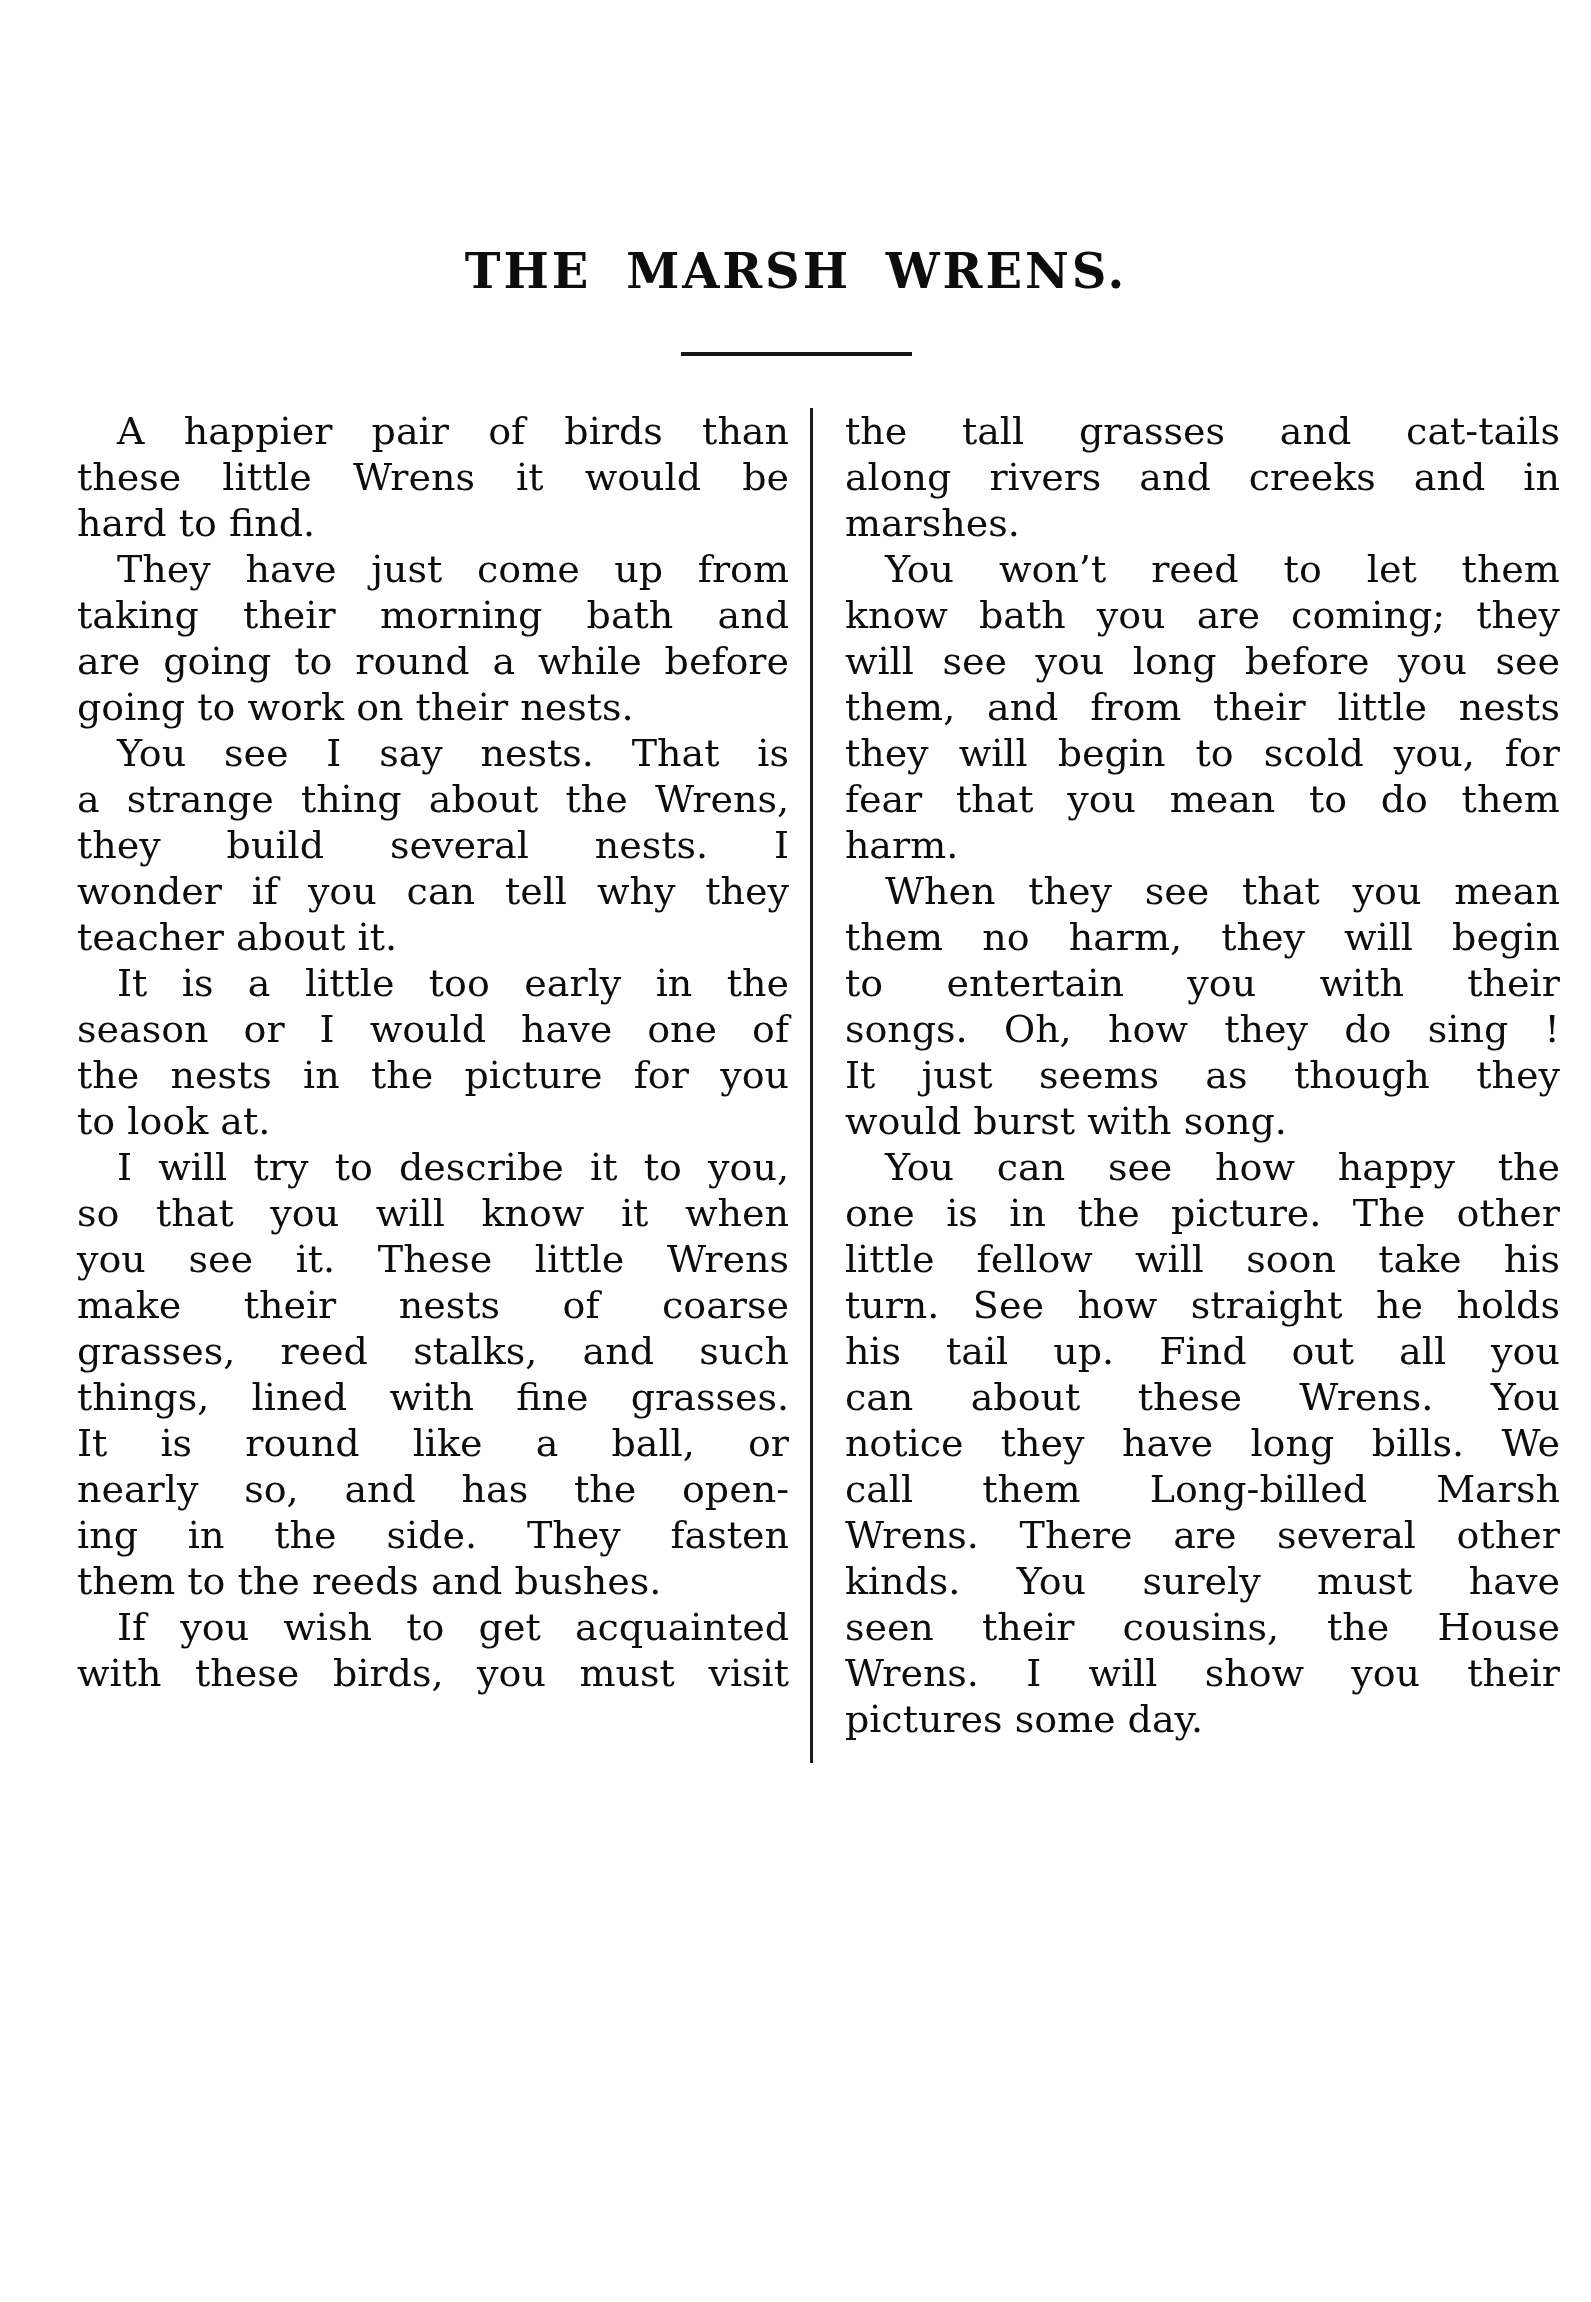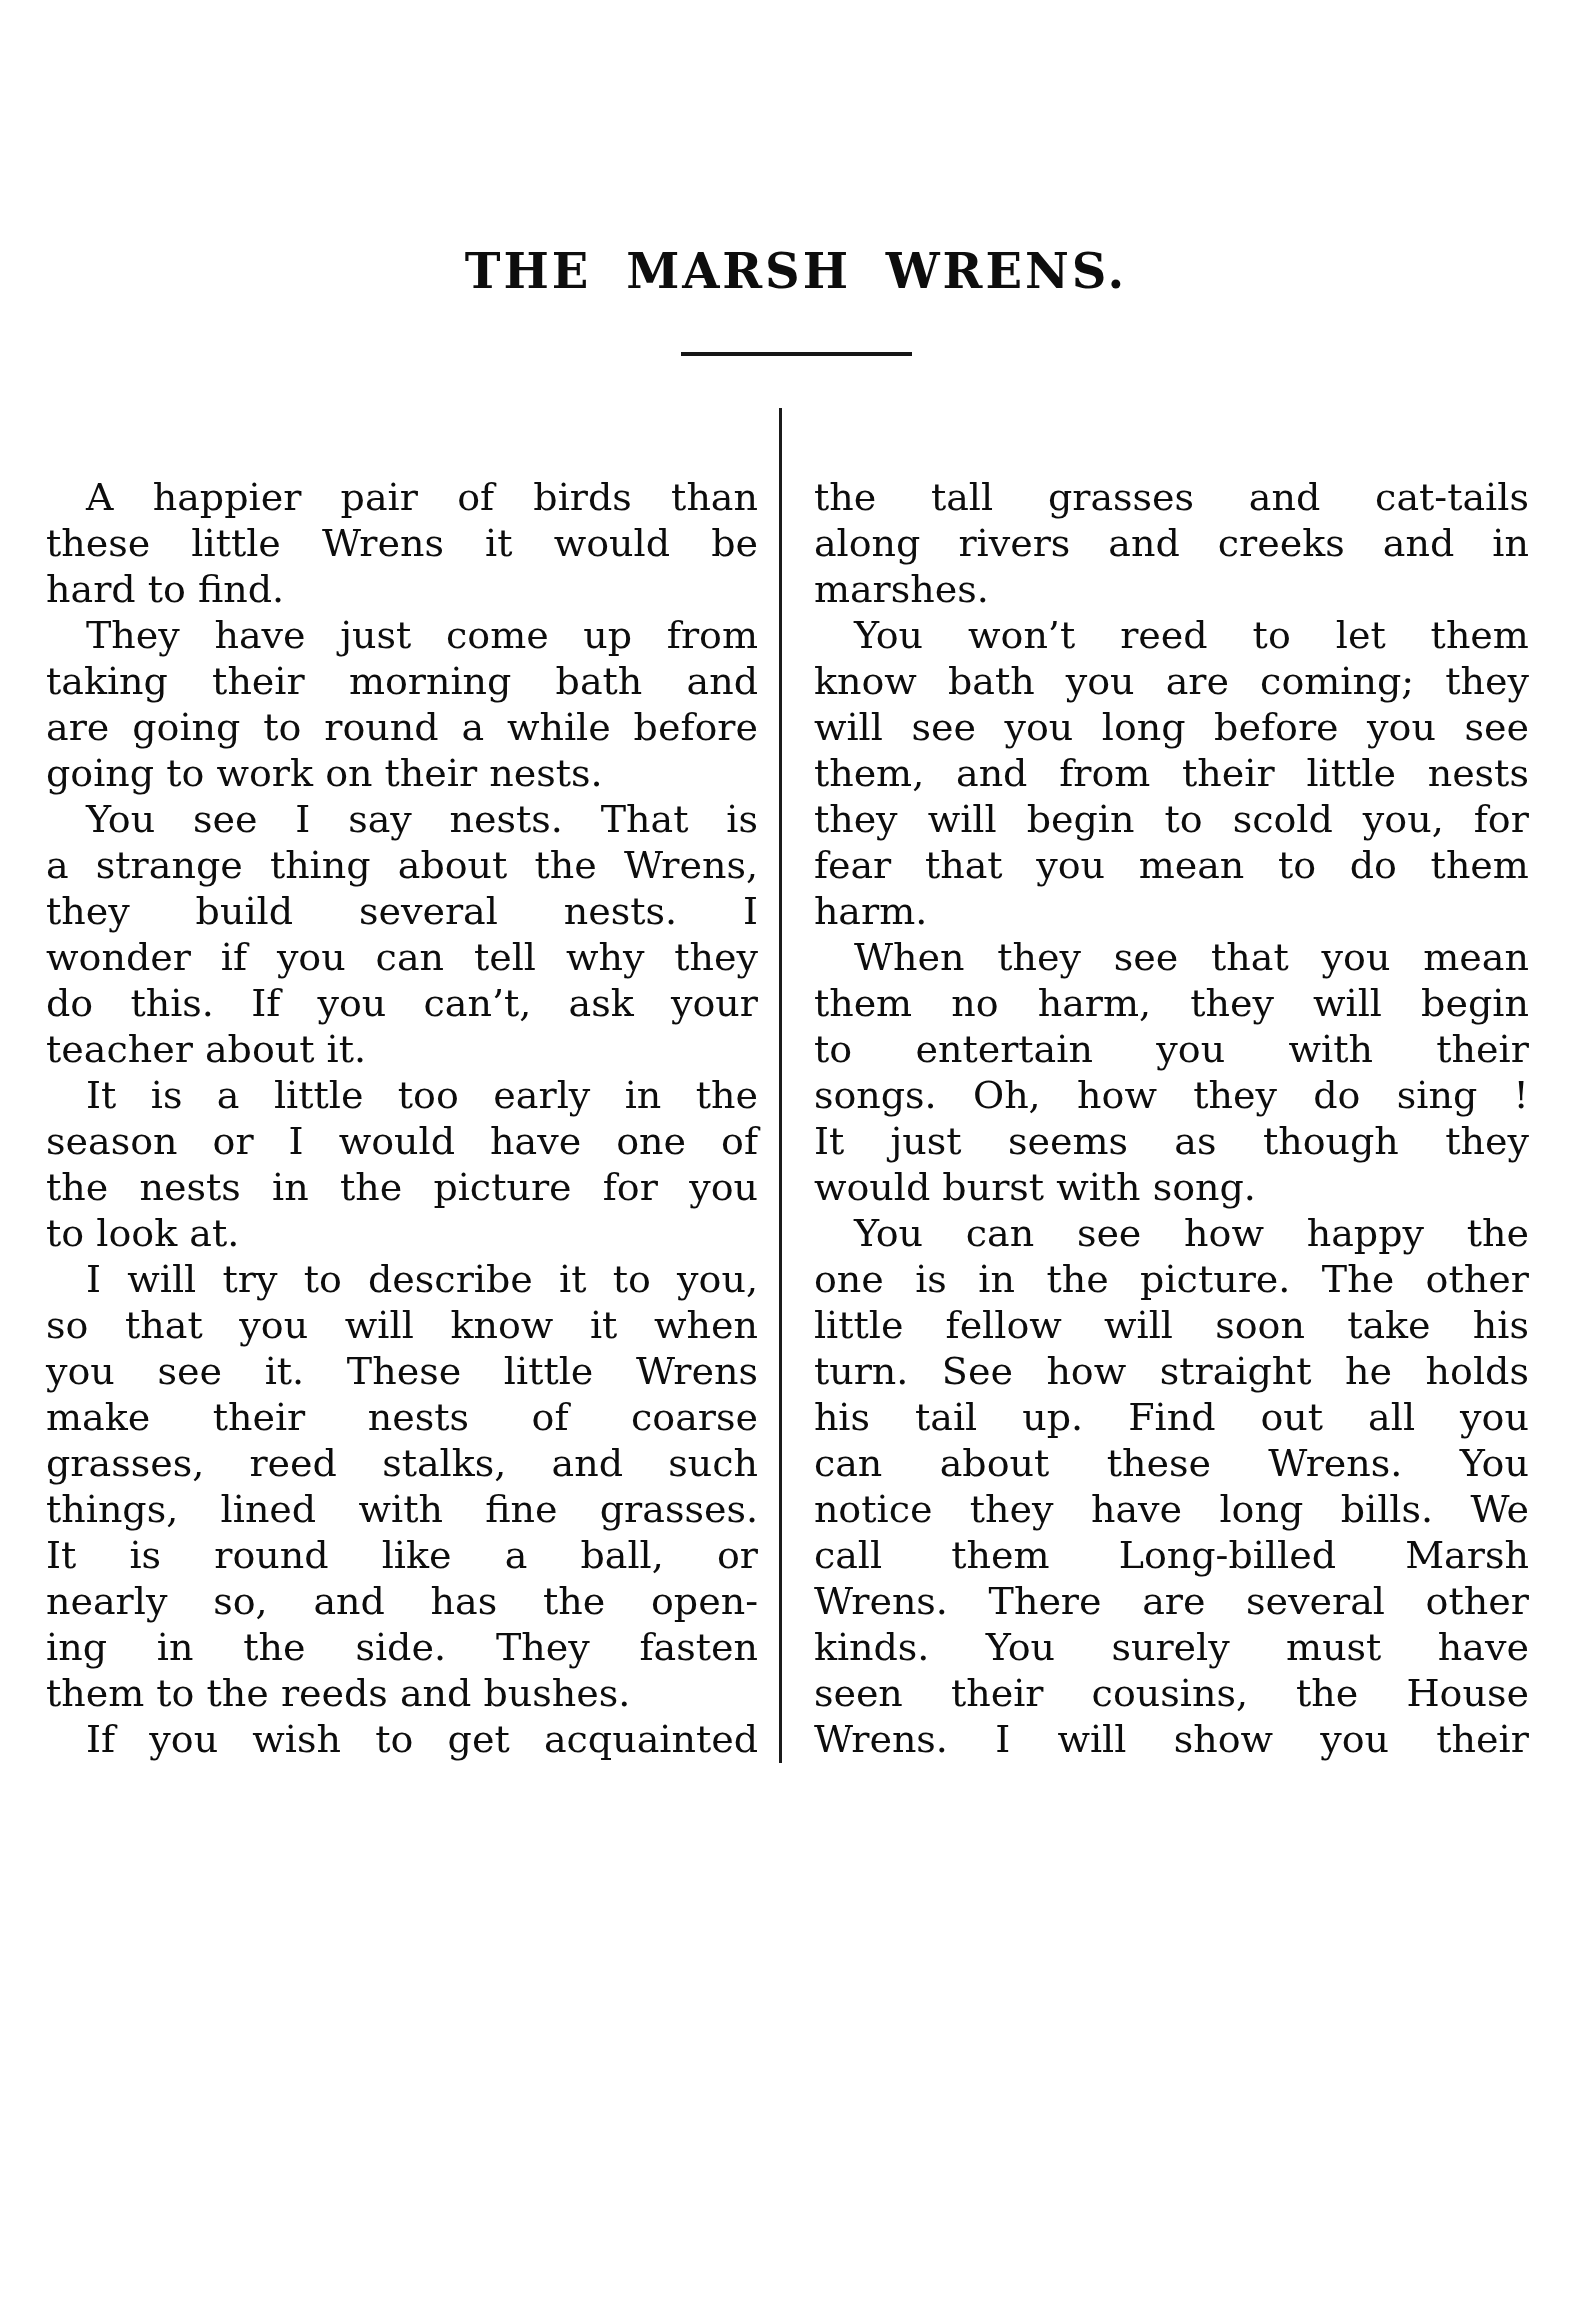--- a/index.html
+++ b/index.html
@@ -28,22 +28,22 @@
     white-space: nowrap;
   }
   .title-rule {
     width: 231px;
     height: 3.8px;
     background: #161616;
     margin: 57px auto 0 auto;
   }
   .content {
     display: flex;
-    align-items: flex-end;
-    margin: 52px 0 0 46px;
+    align-items: flex-start;
+    margin: 52px 0 0 77px;
   }
   .col {
     font-size: 38px;
     line-height: 46px;
   }
   .col-left  { width: 712px; }
   .col-right { width: 715px; margin-left: 32px; }
   .column-divider {
     width: 2.9px;
     height: 1400px;
@@ -79,21 +79,20 @@
         <div class="line">these little Wrens it would be</div>
         <div class="line end">hard to find.</div>
         <div class="line indent">They have just come up from</div>
         <div class="line">taking their morning bath and</div>
         <div class="line">are going to round a while before</div>
         <div class="line end">going to work on their nests.</div>
         <div class="line indent">You see I say nests.  That is</div>
         <div class="line">a strange thing about the Wrens,</div>
         <div class="line">they build several nests. I</div>
         <div class="line">wonder if you can tell why they</div>
-        <div class="line">do this.  If you can’t, ask your</div>
         <div class="line end">teacher about it.</div>
         <div class="line indent">It is a little too early in the</div>
         <div class="line">season or I would have one of</div>
         <div class="line">the nests in the picture for you</div>
         <div class="line end">to look at.</div>
         <div class="line indent">I will try to describe it to you,</div>
         <div class="line">so that you will know it when</div>
         <div class="line">you see it.  These little Wrens</div>
         <div class="line">make their nests of coarse</div>
         <div class="line">grasses, reed stalks, and such</div>

